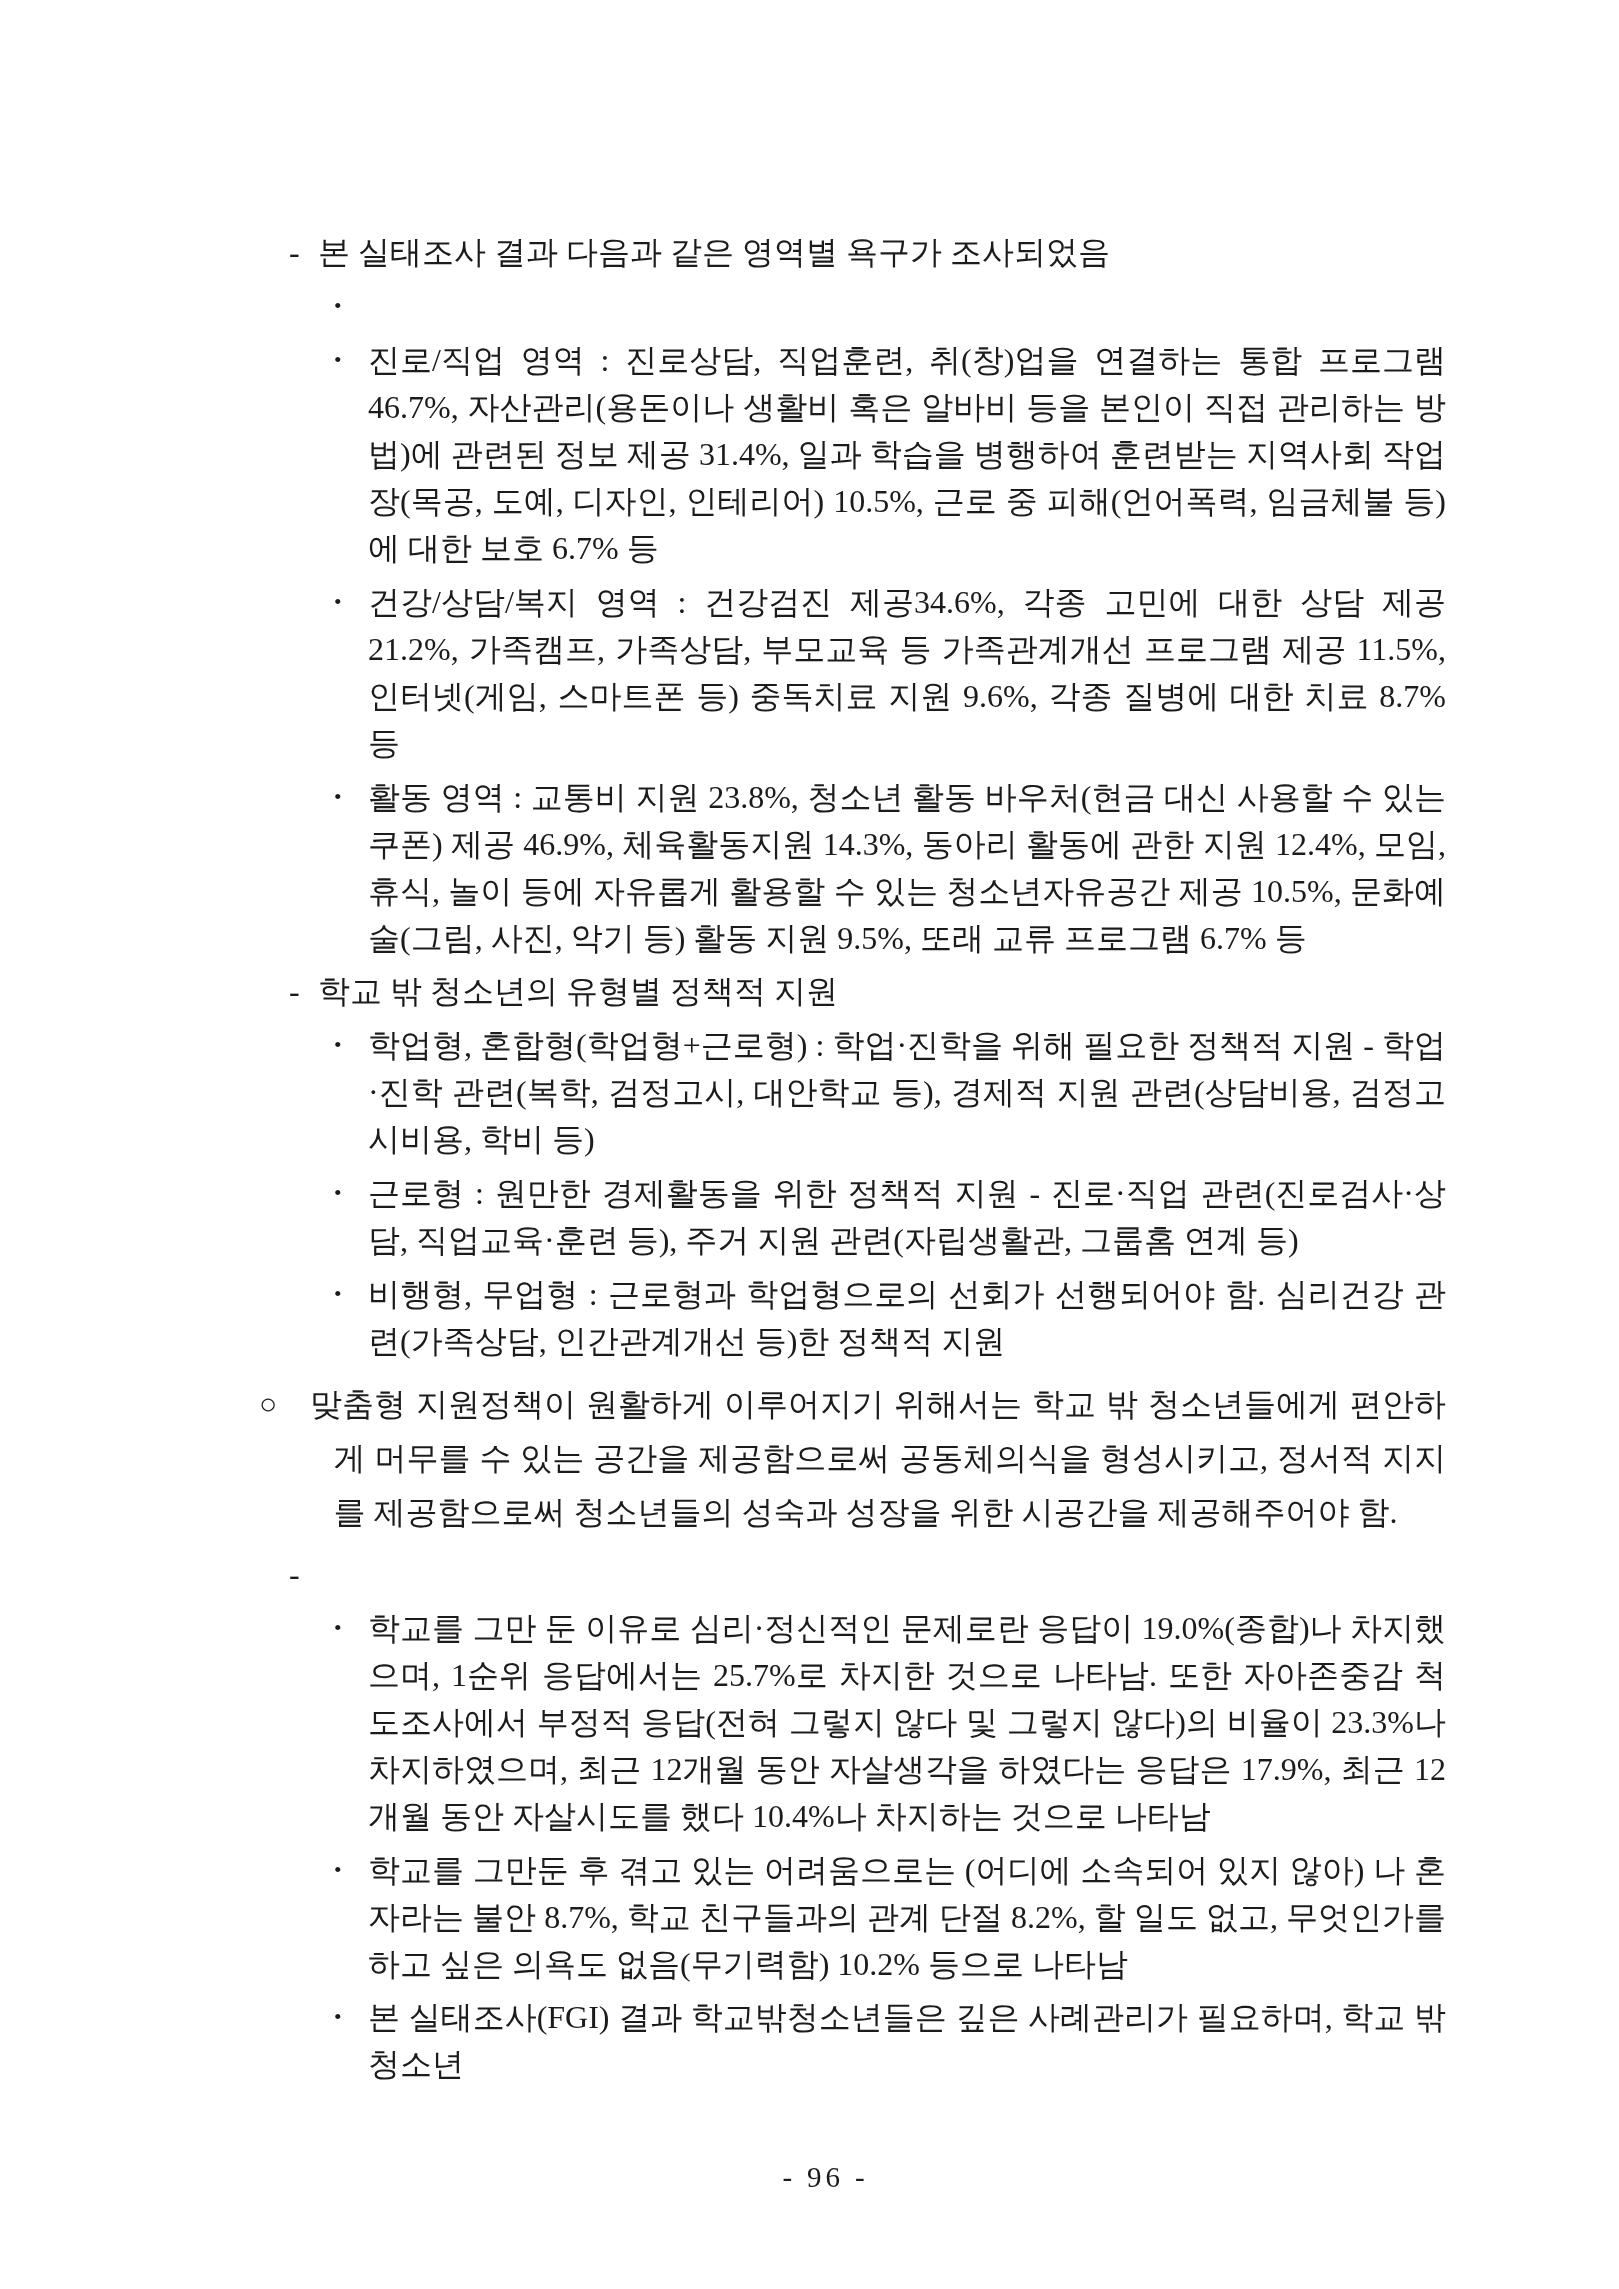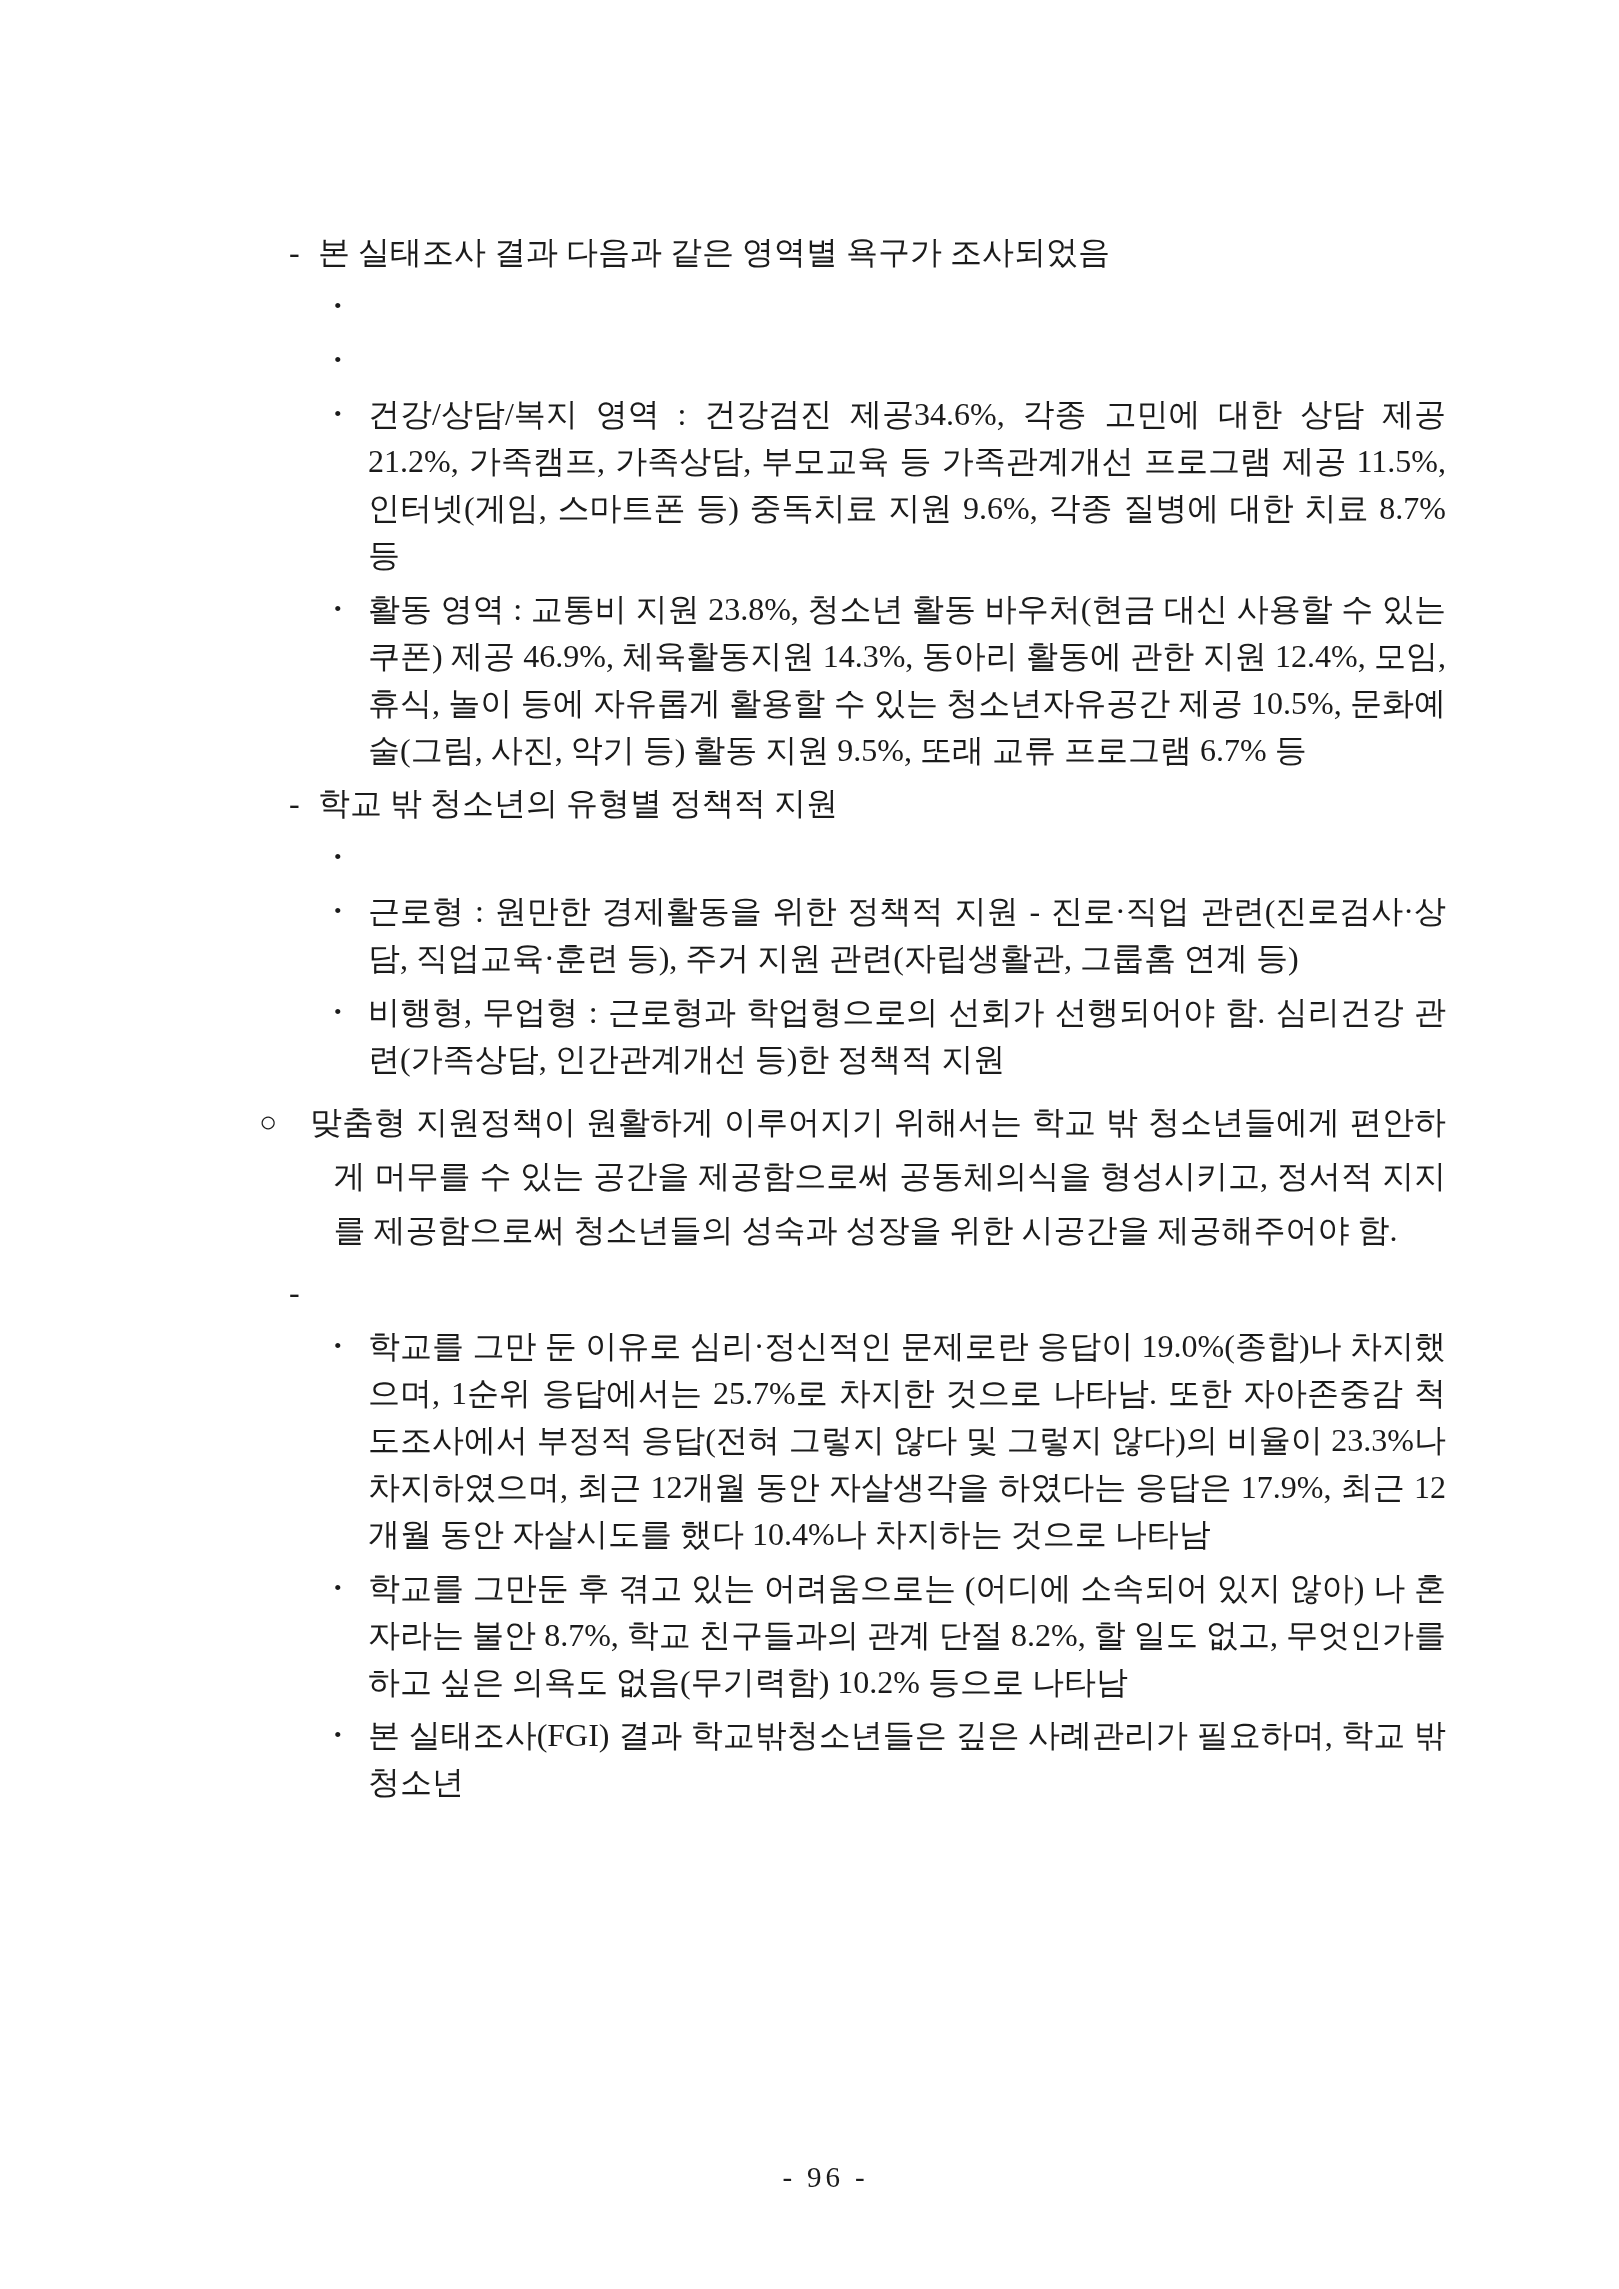--- a/index.html
+++ b/index.html
@@ -73,39 +73,41 @@
       <span class="marker">-</span>
       <span class="text">본 실태조사 결과 다음과 같은 영역별 욕구가 조사되었음</span>
     </div>
 
     <div class="item item-bullet">
       <span class="marker">•</span>
     </div>
 
     <div class="item item-bullet">
       <span class="marker">•</span>
+      <span class="text">진로/직업 영역 : 진로상담, 직업훈련, 취(창)업을 연결하는 통합 프로그램 46.7%, 자산관리(용돈이나 생활비 혹은 알바비 등을 본인이 직접 관리하는 방법)에 관련된 정보 제공 31.4%, 일과 학습을 병행하여 훈련받는 지역사회 작업장(목공, 도예, 디자인, 인테리어) 10.5%, 근로 중 피해(언어폭력, 임금체불 등)에 대한 보호 6.7% 등</span>
     </div>
 
     <div class="item item-bullet">
       <span class="marker">•</span>
       <span class="text">건강/상담/복지 영역 : 건강검진 제공34.6%, 각종 고민에 대한 상담 제공 21.2%, 가족캠프, 가족상담, 부모교육 등 가족관계개선 프로그램 제공 11.5%, 인터넷(게임, 스마트폰 등) 중독치료 지원 9.6%, 각종 질병에 대한 치료 8.7% 등</span>
     </div>
 
     <div class="item item-bullet">
       <span class="marker">•</span>
       <span class="text">활동 영역 : 교통비 지원 23.8%, 청소년 활동 바우처(현금 대신 사용할 수 있는 쿠폰) 제공 46.9%, 체육활동지원 14.3%, 동아리 활동에 관한 지원 12.4%, 모임, 휴식, 놀이 등에 자유롭게 활용할 수 있는 청소년자유공간 제공 10.5%, 문화예술(그림, 사진, 악기 등) 활동 지원 9.5%, 또래 교류 프로그램 6.7% 등</span>
     </div>
 
     <div class="item item-dash">
       <span class="marker">-</span>
       <span class="text">학교 밖 청소년의 유형별 정책적 지원</span>
     </div>
 
     <div class="item item-bullet">
       <span class="marker">•</span>
+      <span class="text">학업형, 혼합형(학업형+근로형) : 학업·진학을 위해 필요한 정책적 지원 - 학업·진학 관련(복학, 검정고시, 대안학교 등), 경제적 지원 관련(상담비용, 검정고시비용, 학비 등)</span>
     </div>
 
     <div class="item item-bullet">
       <span class="marker">•</span>
       <span class="text">근로형 : 원만한 경제활동을 위한 정책적 지원 - 진로·직업 관련(진로검사·상담, 직업교육·훈련 등), 주거 지원 관련(자립생활관, 그룹홈 연계 등)</span>
     </div>
 
     <div class="item item-bullet">
       <span class="marker">•</span>
       <span class="text">비행형, 무업형 : 근로형과 학업형으로의 선회가 선행되어야 함. 심리건강 관련(가족상담, 인간관계개선 등)한 정책적 지원</span>

